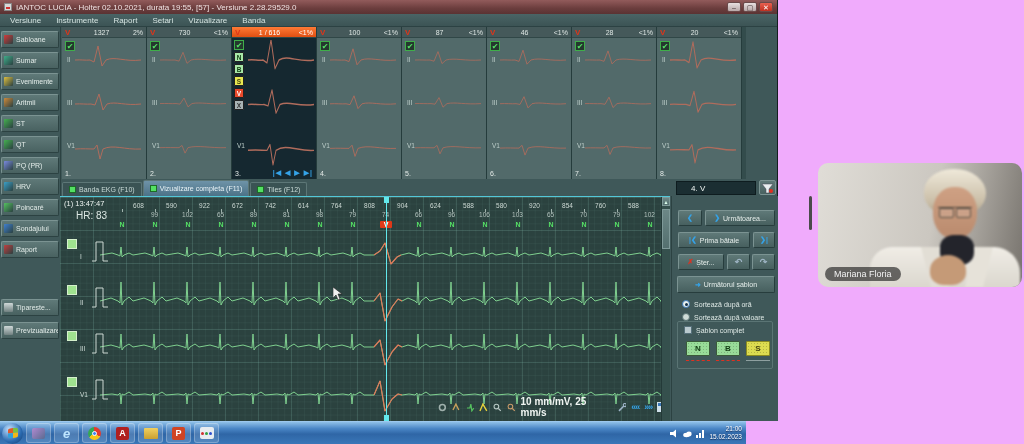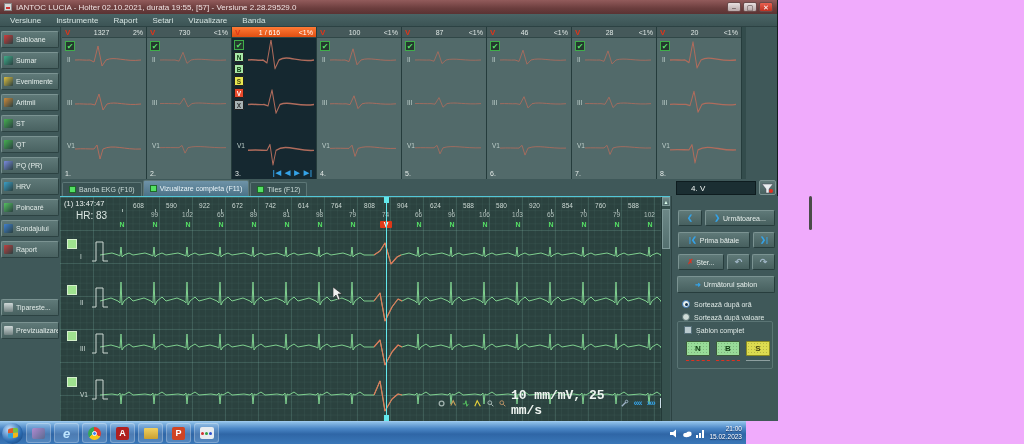--- a/index.html
+++ b/index.html
@@ -69,21 +69,21 @@
   .num{position:absolute;font-size:6.5px;color:#ccd8d3;text-align:center;width:33px;}
   .num.dim{color:#b2c2bd;}
   .blab{position:absolute;font-size:7px;font-weight:bold;color:#55e065;width:12px;text-align:center;}
   .blab.v{color:#fff;background:#e03818;border-radius:1px;}
   .tick{position:absolute;width:1px;height:3px;background:#9fb2ac;}
   .leadbox{position:absolute;left:0;width:610px;height:46px;}
   .leadbox .cb{position:absolute;left:7px;top:8px;width:10px;height:10px;background:#9fe28f;border:1px solid #d5f0cc;}
   .leadbox .lname{position:absolute;left:20px;top:22px;font-size:6.5px;color:#cfdcd7;}
   .ecg-tools{position:absolute;left:378px;bottom:3px;display:flex;align-items:center;gap:5px;font-size:7px;color:#e8efec;}
   .ecg-tools .mini-ic{width:9px;height:9px;}
-  .ecg-tools .scale{font-size:13px;font-weight:bold;color:#f0f5f2;font-family:Liberation Mono, monospace;}
+  .ecg-tools .scale{font-size:10px;font-weight:bold;color:#f0f5f2;}
   .ecg-tools .chev{color:#35a3e8;font-weight:bold;font-size:9px;letter-spacing:-1px;}
   .vsb{position:absolute;right:0;top:0;width:9px;height:100%;background:#35504d;border-left:1px solid #243a38;}
   .vsb .up{position:absolute;top:0;left:0;width:8px;height:9px;background:linear-gradient(#6c8786,#54706f);border:1px solid #7f9a99;font-size:5px;color:#dfe;text-align:center;line-height:8px;}
   .vsb .thumb{position:absolute;top:12px;left:0;width:8px;height:40px;background:linear-gradient(#6c8786,#54706f);border:1px solid #7f9a99;}
   .cursorline{position:absolute;left:386px;top:198px;width:1px;height:222px;background:#62e8ec;z-index:5;}
   .cursorline:before,.cursorline:after{content:"";position:absolute;left:-2px;width:5px;height:6px;background:#62e8ec;}
   .cursorline:before{top:-1px;} .cursorline:after{bottom:-1px;}
   .mousearrow{position:absolute;left:333px;top:287px;z-index:9;}
 
   
@@ -736,13 +736,26 @@
         </svg>
       <div class="clock">
         <div>21:00</div>
         <div>15.02.2023</div>
       </div>
     </div>
   </div>
 
   <div class="sidegrip"></div>
 
+  <div class="wc">
+    <div class="blurwrap">
+      <div class="blazer"></div>
+        <div class="lapelL"></div>
+        <div class="lapelR"></div>
+      <div class="hair"></div>
+        <div class="face"></div>
+        <div class="glasses"></div>
+      <div class="scarf"></div>
+        <div class="hand"></div>
+    </div>
+    <div class="nametag">Mariana Floria</div>
+  </div>
 </div>
 
 </body></html>

